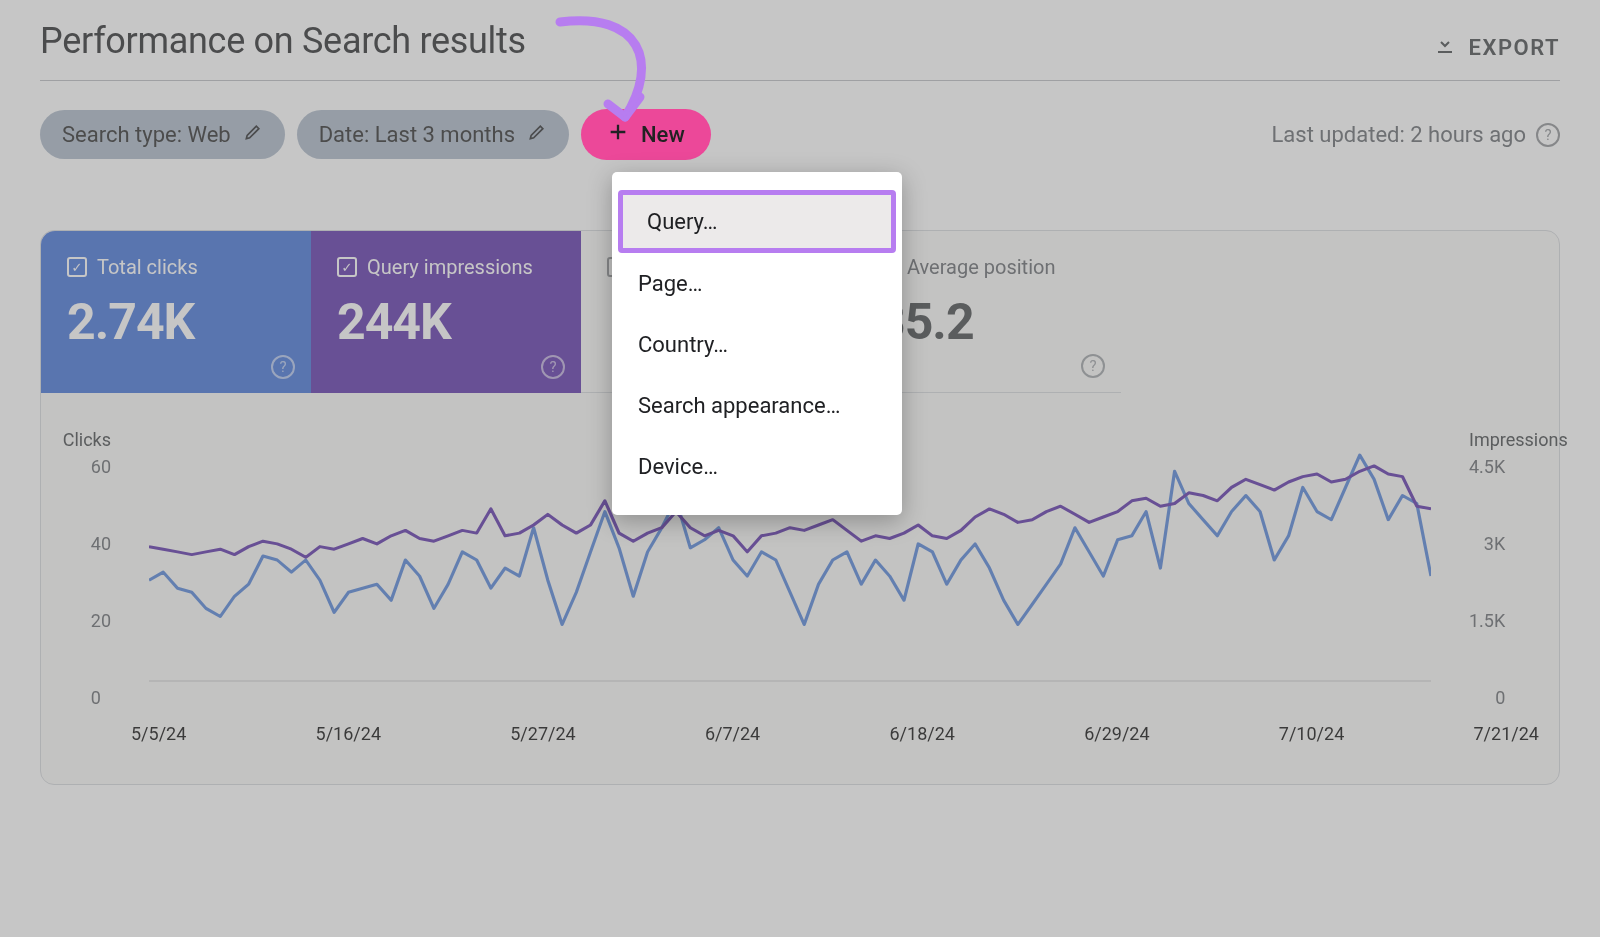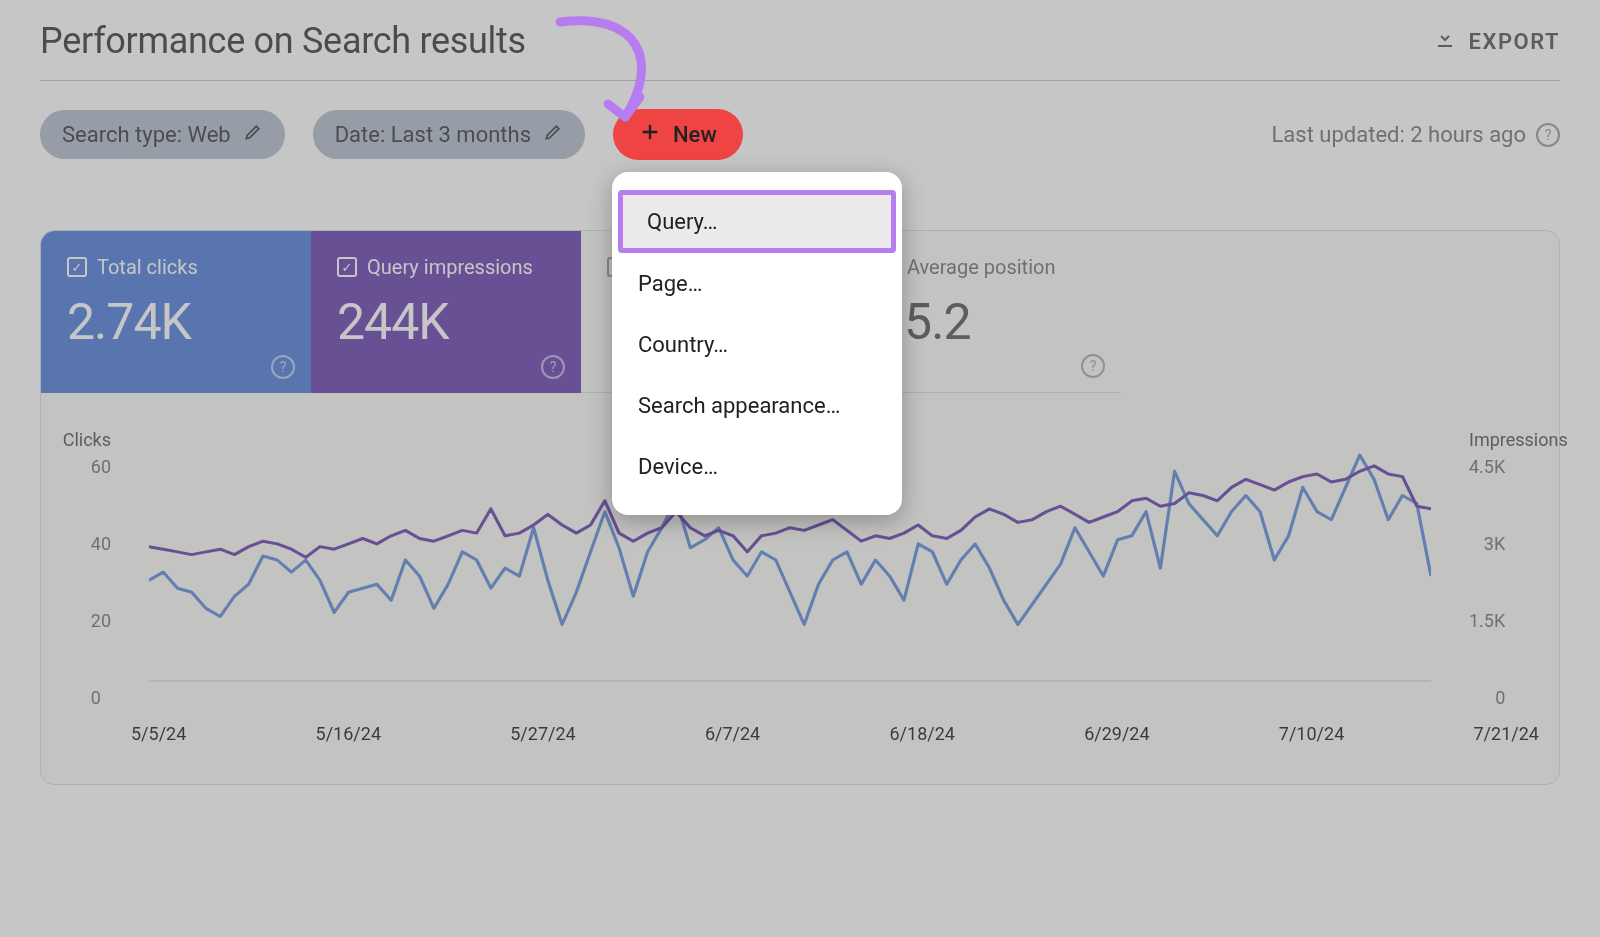--- a/index.html
+++ b/index.html
@@ -23,21 +23,21 @@
     inset: 0;
     background: rgba(128,128,128,0.45);
     pointer-events: none;
     z-index: 10;
   }
 
   
   .header-row {
     display: flex;
     justify-content: space-between;
-    align-items: center;
+    align-items: flex-end;
     padding-bottom: 18px;
     gap: 12px;
   }
   .page-title {
     font-size: 36px;
     font-weight: 400;
     color: #202124;
     letter-spacing: -0.3px;
   }
   .export-btn {
@@ -53,39 +53,39 @@
   .divider {
     height: 1px;
     background: #b8bbbf;
     margin-bottom: 28px;
   }
 
   
   .filter-row {
     display: flex;
     align-items: center;
-    gap: 28px;
+    gap: 12px;
     position: relative;
     margin-bottom: 70px;
   }
   .chip {
     display: inline-flex;
     align-items: center;
     gap: 12px;
     background: #a8b5c5;
     border-radius: 28px;
     padding: 12px 22px;
     font-size: 22px;
     color: #222;
     position: relative;
     z-index: 1;
   }
   .chip svg { width: 20px; height: 20px; }
   .chip-new {
-    background: #ef4444;
+    background: #ec4899;
     padding: 12px 26px;
     position: relative;
     z-index: 30;
   }
   .chip-new svg { width: 22px; height: 22px; stroke-width: 2.5; }
   .chip-new span { font-weight: 500; }
 
   .last-updated {
     margin-left: auto;
     display: flex;
@@ -105,21 +105,21 @@
     color: #8a8d91;
   }
 
   
   .dropdown {
     position: absolute;
     left: 612px;
     top: 172px;
     width: 290px;
     background: #fff;
-    border-radius: 16px;
+    border-radius: 5px;
     box-shadow: 0 6px 24px rgba(0,0,0,0.28);
     padding: 18px 0 18px 0;
     z-index: 40;
   }
   .dropdown-item {
     padding: 18px 26px;
     font-size: 22px;
     color: #202124;
   }
   .dropdown-item.highlight {
@@ -179,21 +179,21 @@
     border: 2px solid currentColor;
     border-radius: 3px;
     display: inline-flex;
     align-items: center;
     justify-content: center;
     font-size: 13px;
   }
   .metric-white .metric-check { border-color: #8a8d91; color: #8a8d91; }
   .metric-value {
     font-size: 50px;
-    font-weight: 400;
+    font-weight: 700;
     margin-top: 14px;
     letter-spacing: -1px;
   }
   .metric-white .metric-value { color: #3c4043; }
   .metric .help-circle {
     position: absolute;
     right: 16px;
     bottom: 14px;
     border-color: rgba(255,255,255,0.6);
     color: rgba(255,255,255,0.6);

